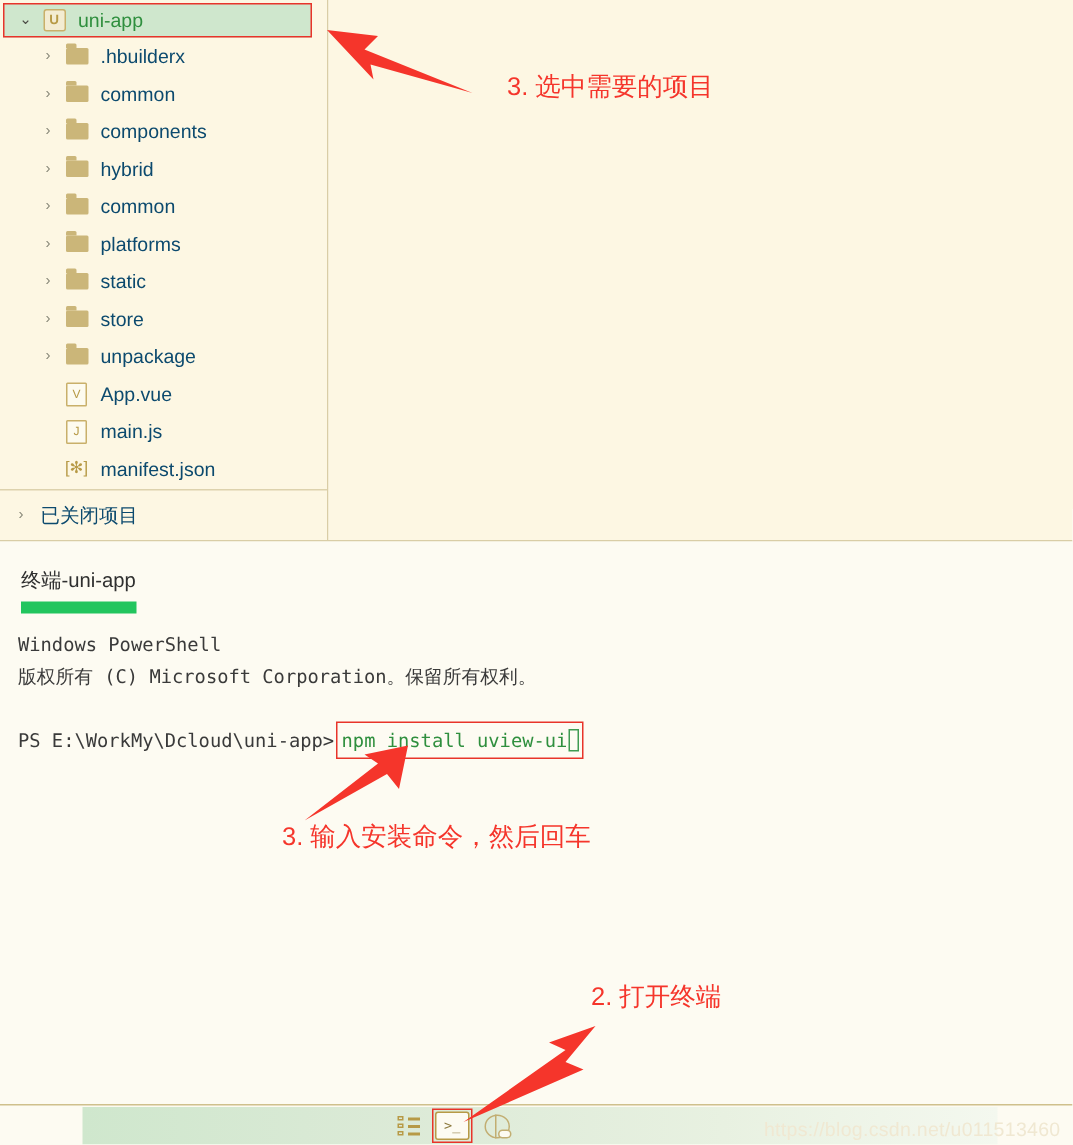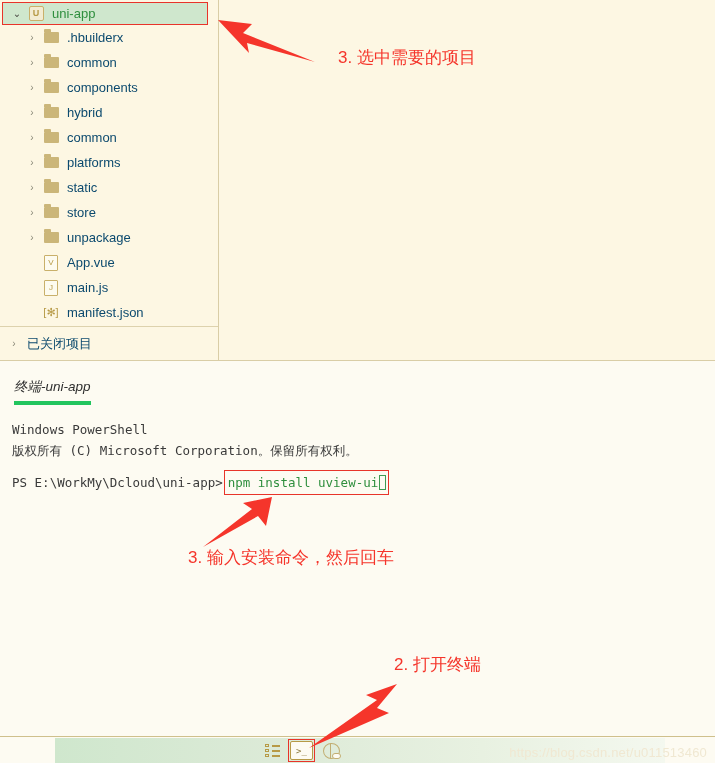--- a/index.html
+++ b/index.html
@@ -71,29 +71,29 @@
   .hsplit{
     position:absolute;left:0;top:360px;width:100%;height:1px;background:#d9cda6;
   }
   
   .terminal{
     position:absolute;left:0;top:361px;right:0;bottom:27px;background:#fdfbf2;
   }
   .term-tab{
     position:absolute;left:14px;top:17px;
     font-size:13.5px;color:#2f2f2f;
-    padding-bottom:5px;border-bottom:4px solid #22c55e;font-style:italic;
+    padding-bottom:5px;border-bottom:8px solid #22c55e;
   }
   .term-out{
     position:absolute;left:12px;top:58px;right:15px;
     font-family:"DejaVu Sans Mono","Liberation Mono",monospace;
     font-size:12.5px;color:#3a3a3a;line-height:21px;
   }
   .term-line{white-space:pre;}
-  .prompt-line{display:flex;align-items:center;margin-top:9px;}
+  .prompt-line{display:flex;align-items:center;margin-top:20px;}
   .cmdbox{
     border:1px solid #e8342a;padding:1px 2px 1px 3px;margin-left:1px;
     display:inline-flex;align-items:center;text-align:center;
   }
   .cmd{color:#2f8f3e;white-space:pre;}
   .caret{
     display:inline-block;width:7px;height:15px;
     border:1px solid #3f9b52;margin-left:1px;box-sizing:border-box;
   }
   

